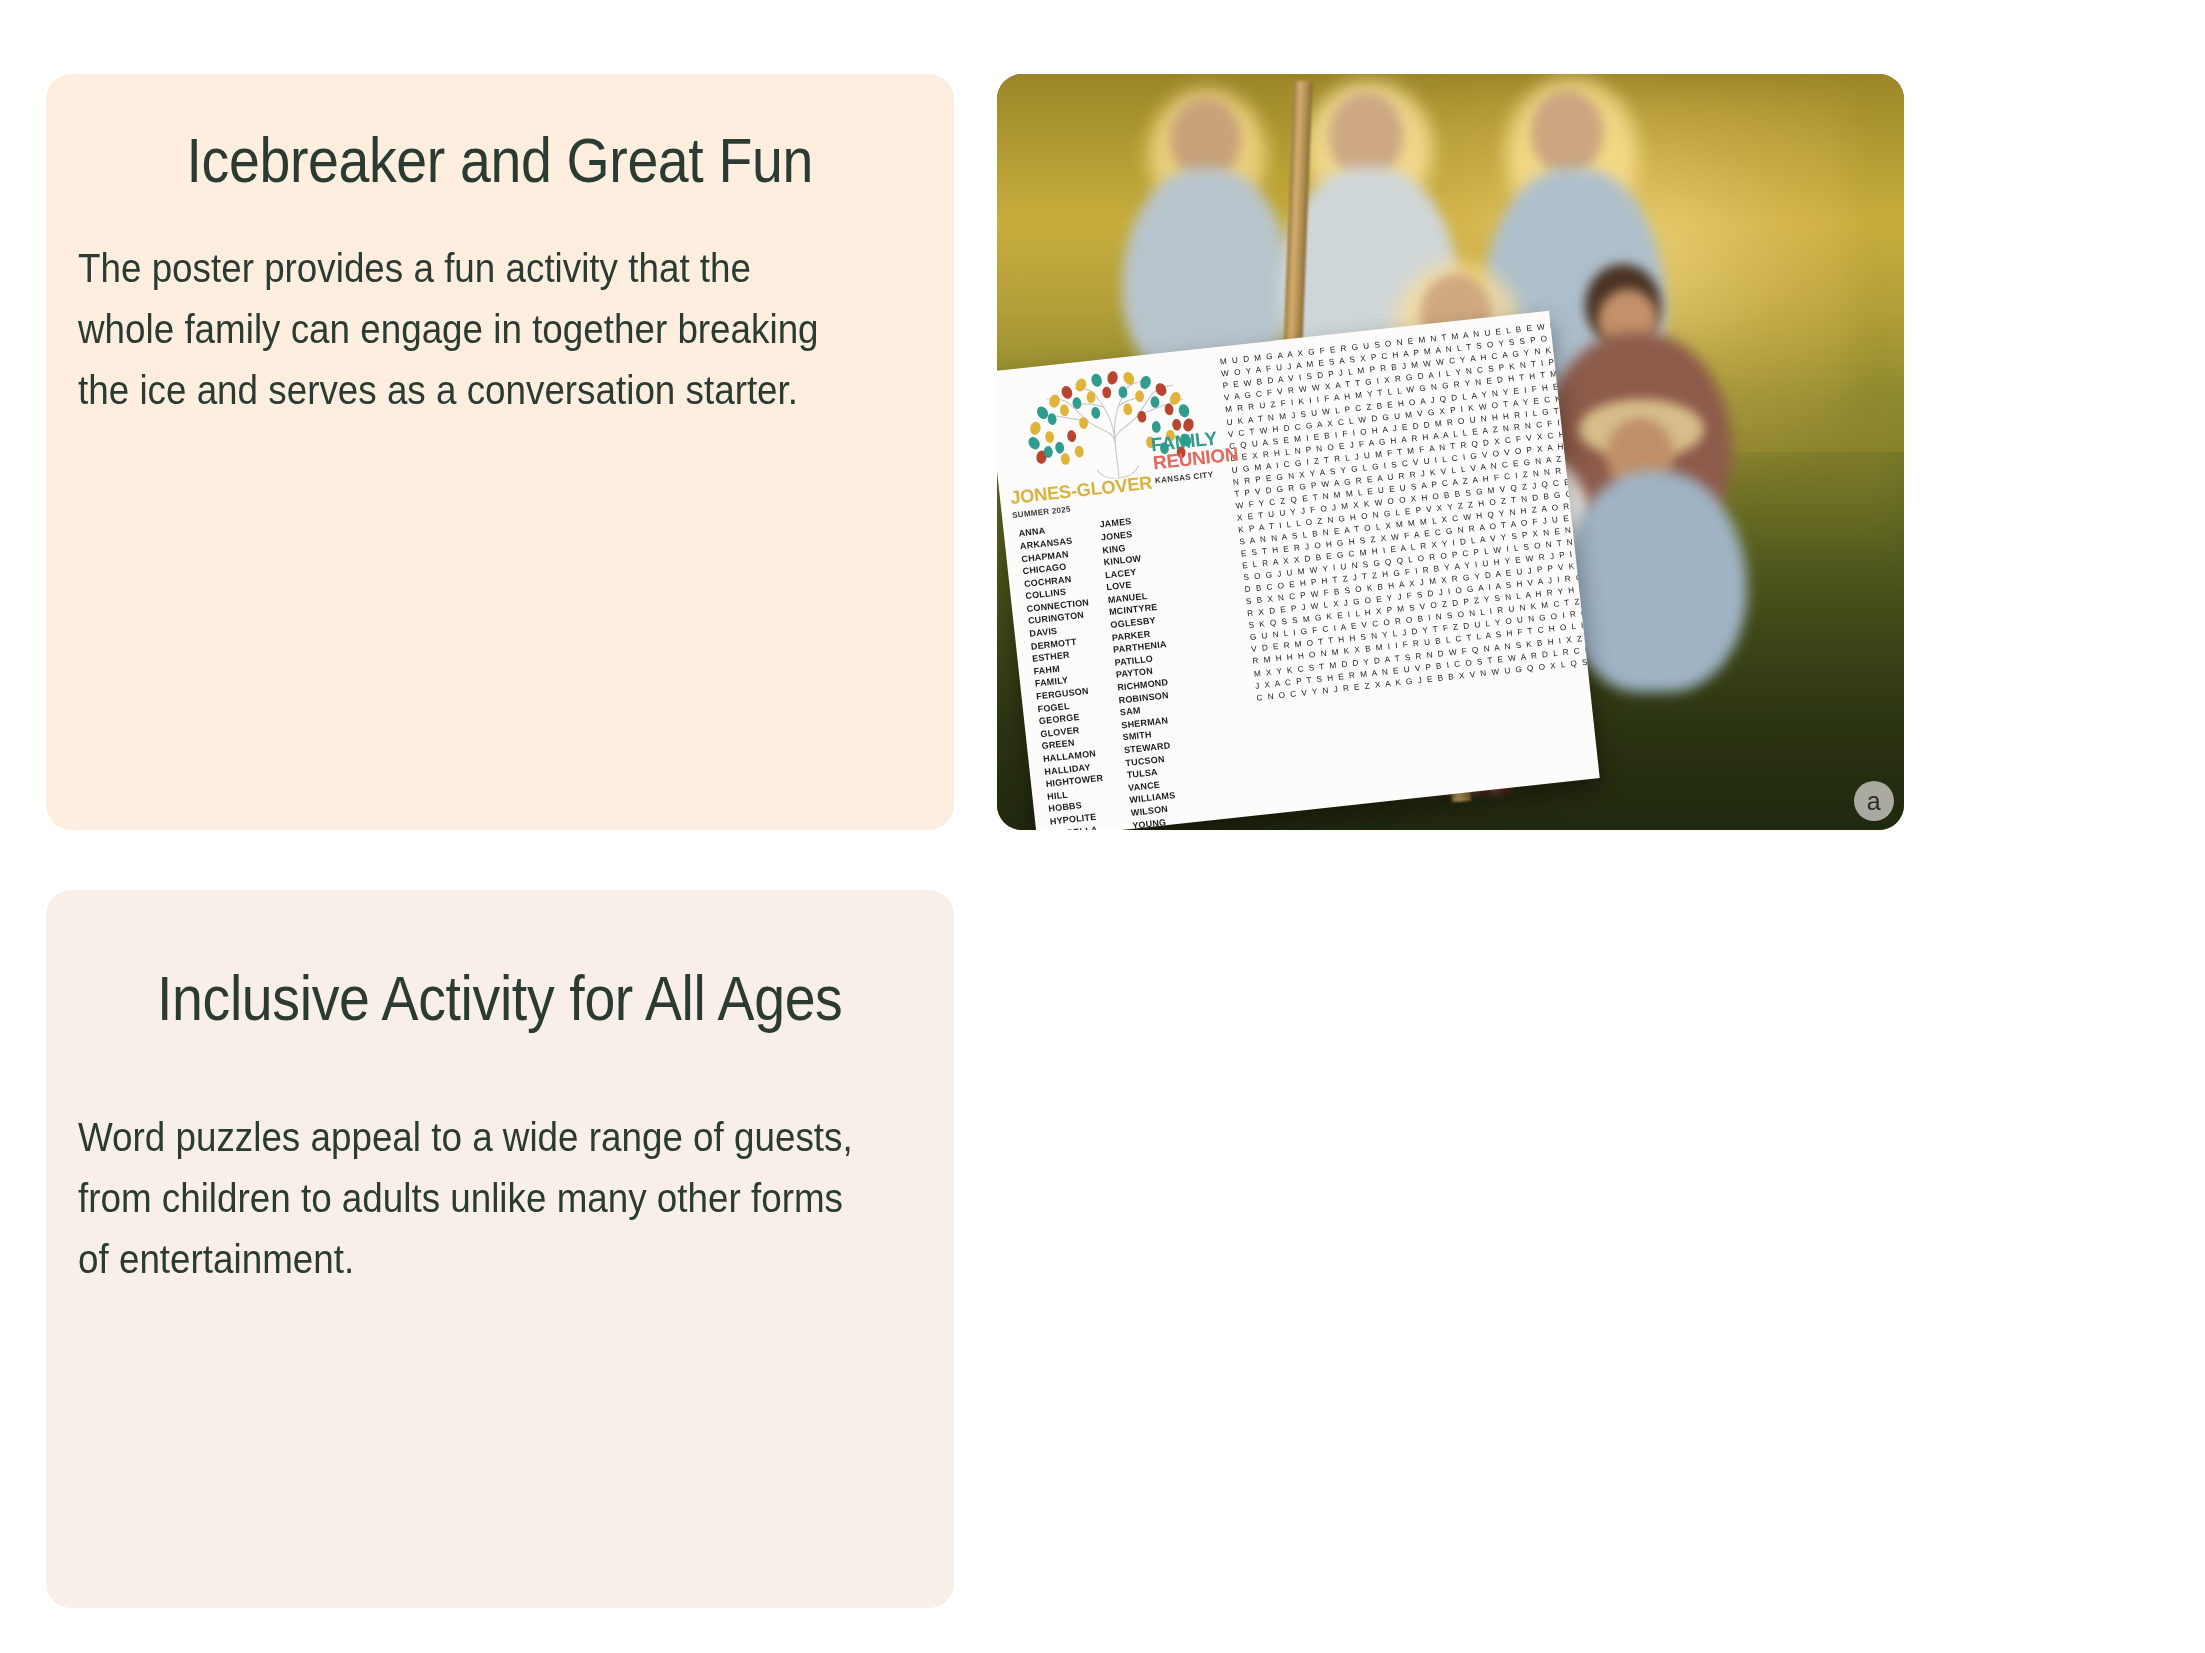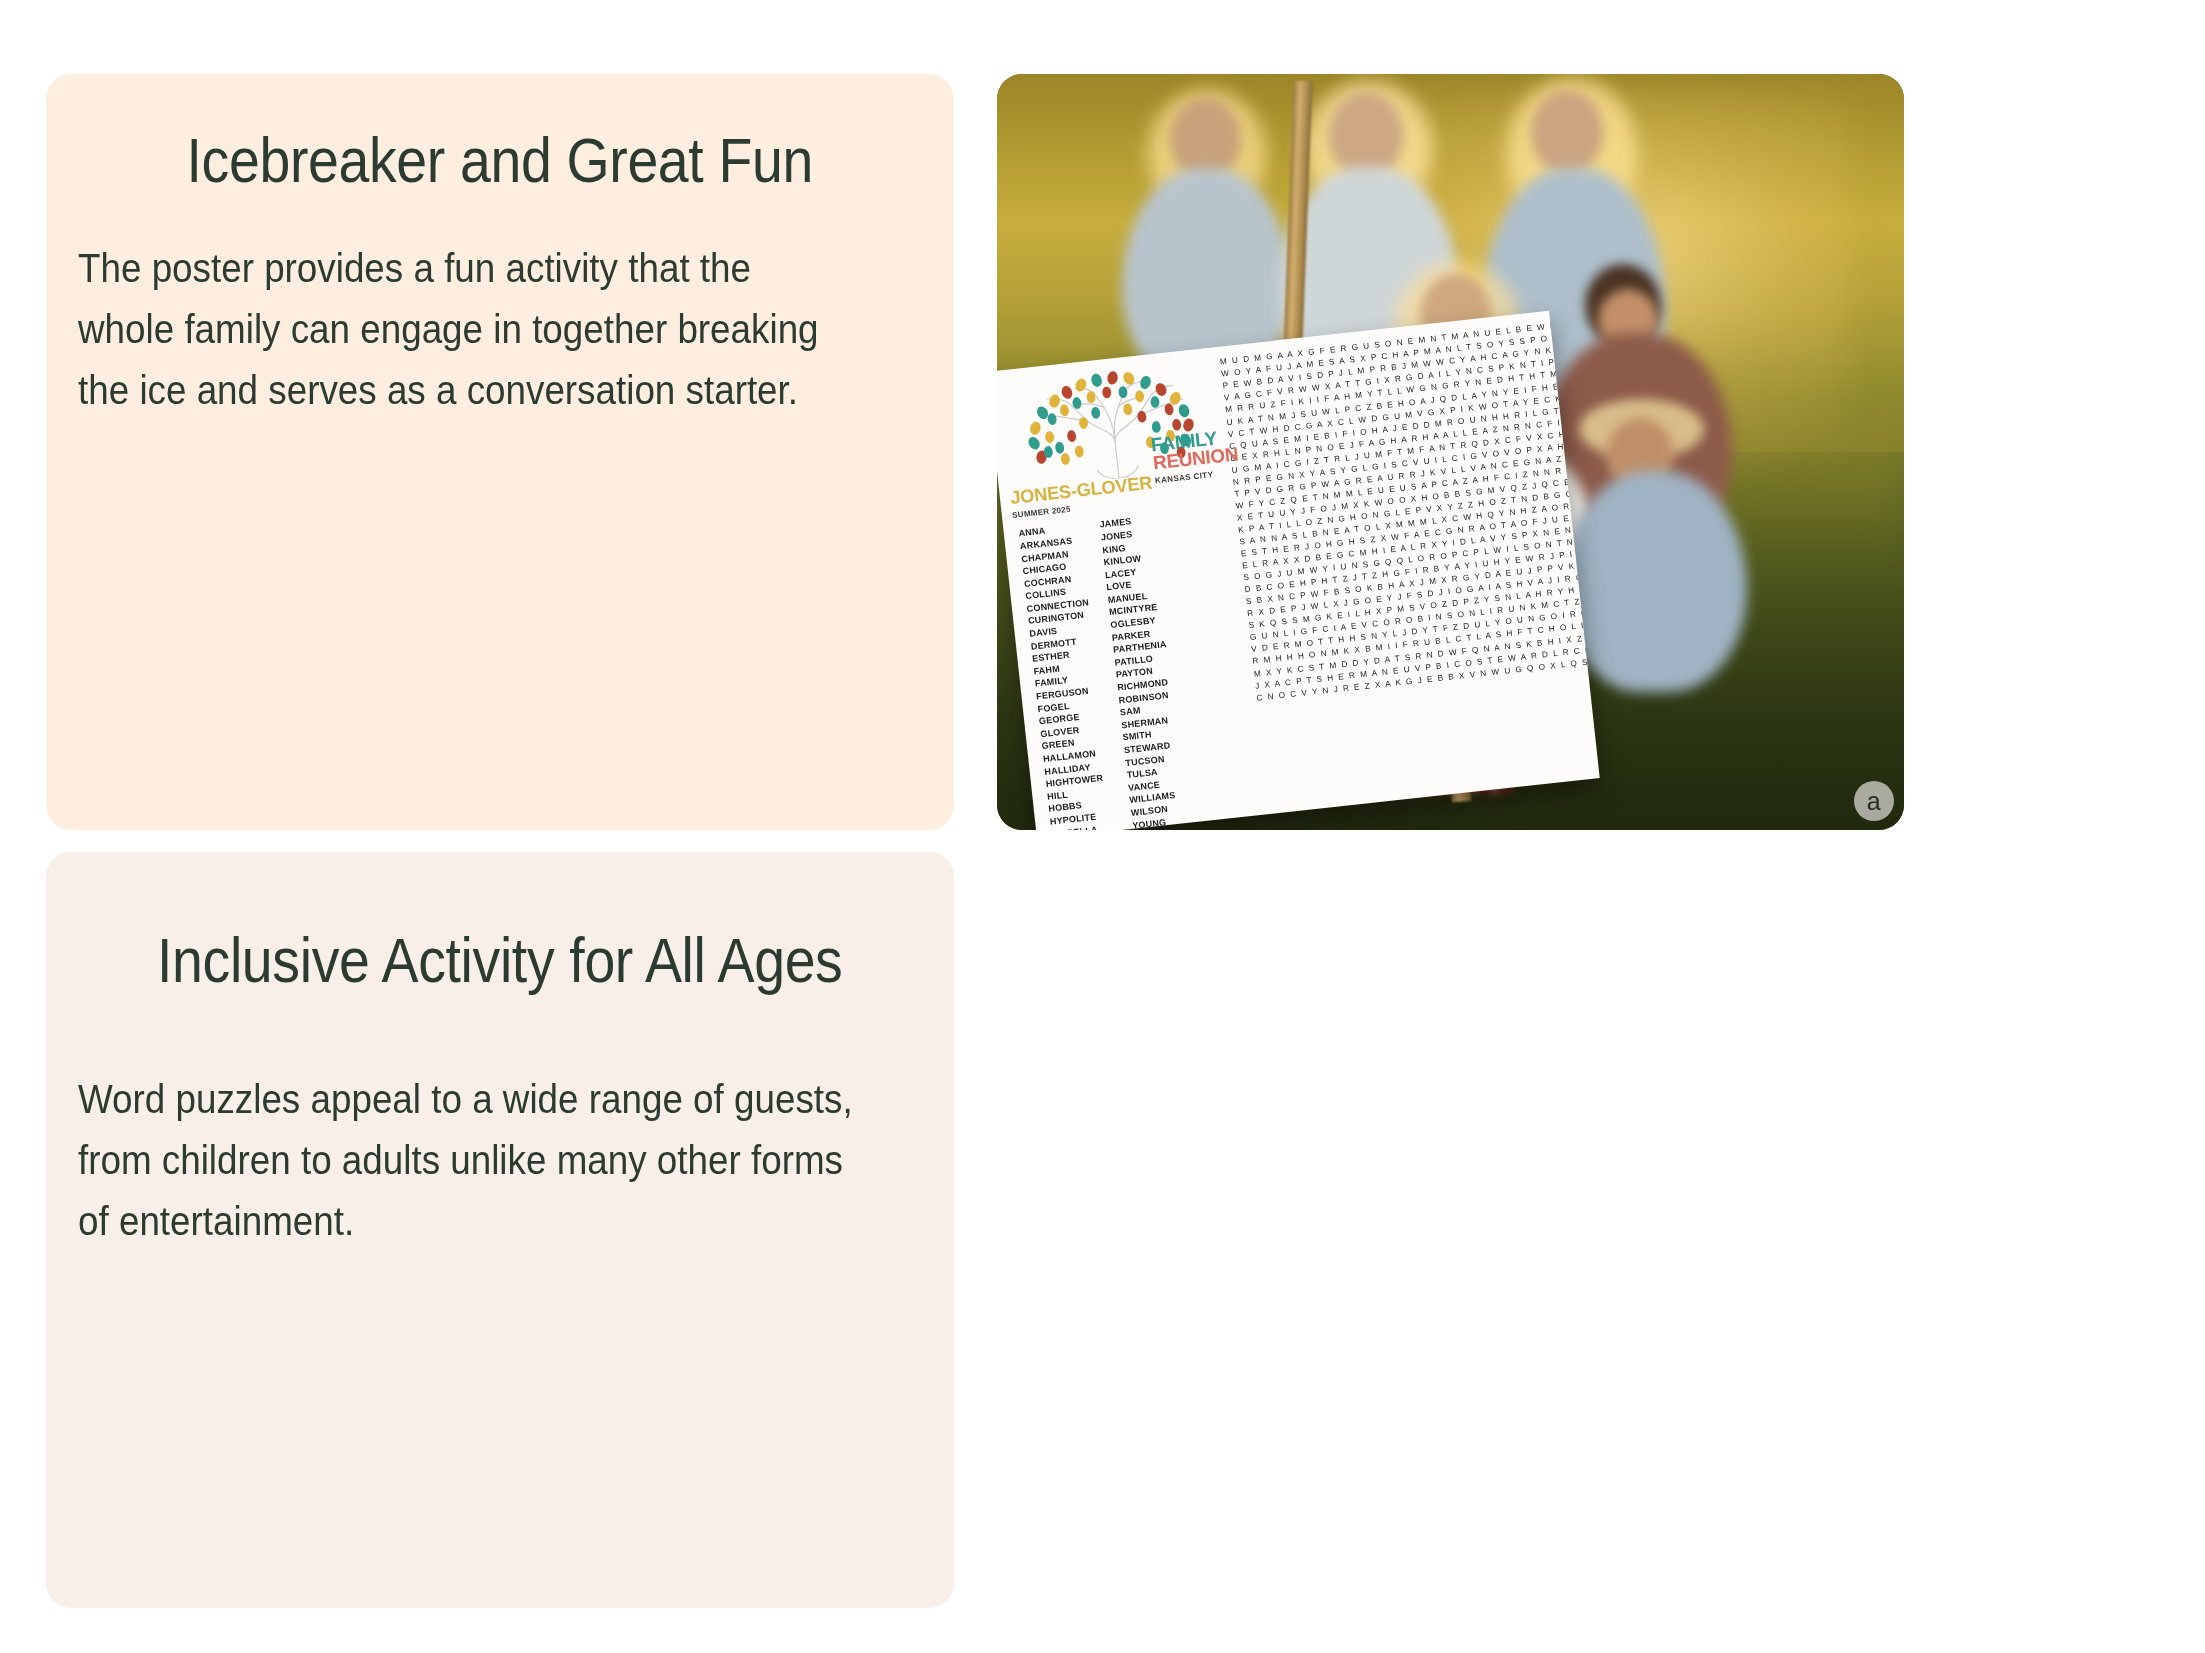--- a/index.html
+++ b/index.html
@@ -33,21 +33,21 @@
   }
 
   .card-text {
     padding: 40px 32px 29px 32px;
     display: flex;
     flex-direction: column;
   }
 
   .card-peach   { background: #fdeee0; }
   .card-blush   { background: #fdf5f4; }
-  .card-beige   { background: #f8efe8; }
+  .card-beige   { background: #f8efe8; margin-top: 38px; }
 
   .card-title {
     font-size: 63px;
     line-height: 1.16;
     font-weight: 400;
     text-align: center;
     color: #2c3b31;
     letter-spacing: -0.4px;
     font-family: "Liberation Sans", sans-serif;
     font-stretch: condensed;

